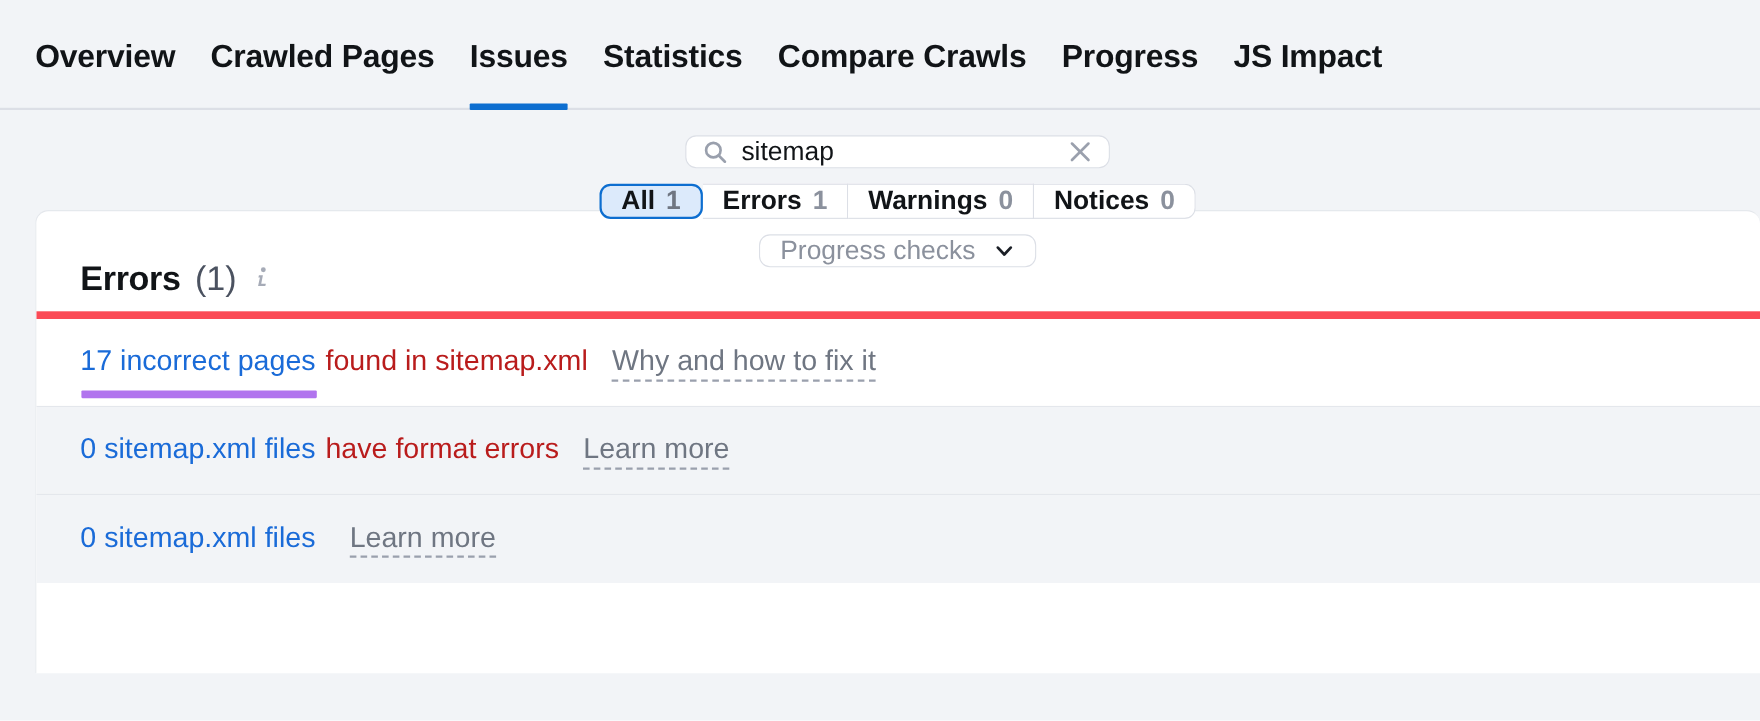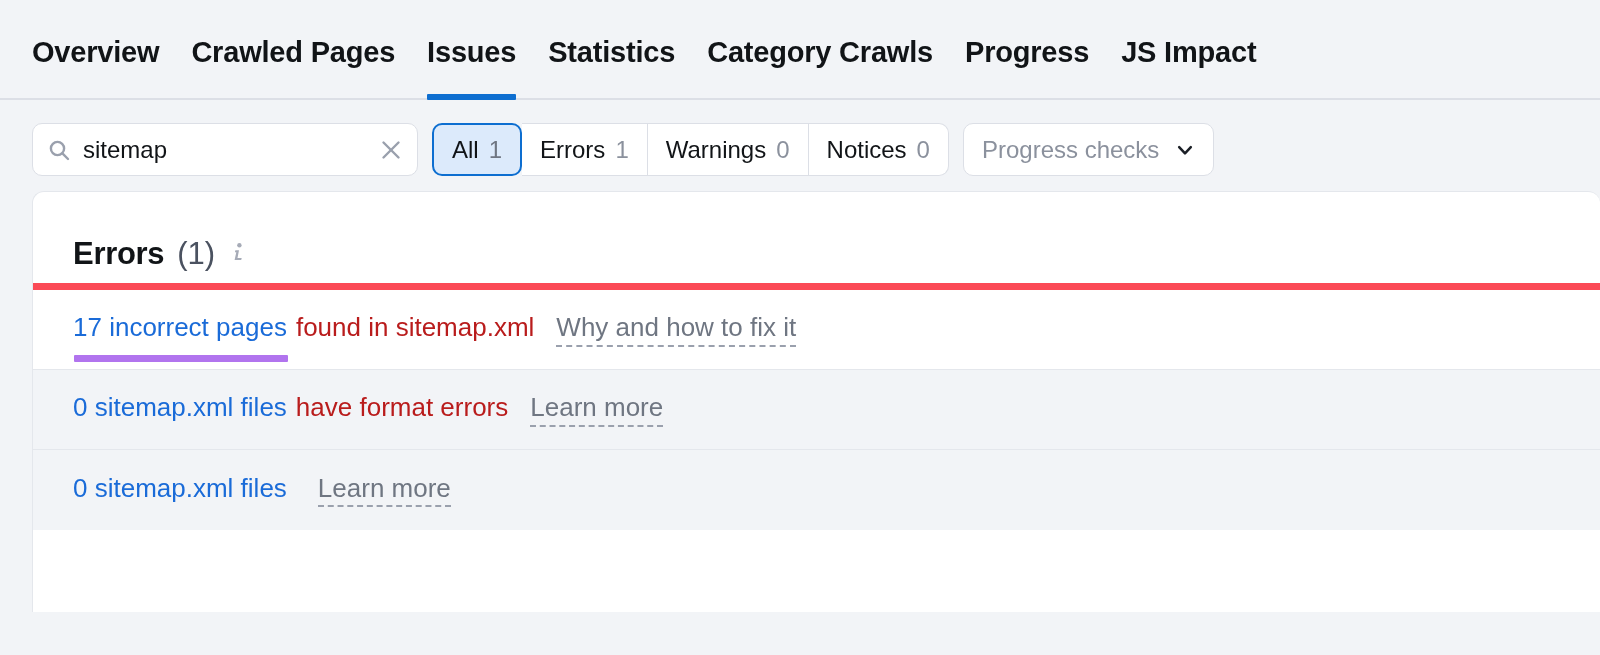--- a/index.html
+++ b/index.html
@@ -60,20 +60,21 @@
   }
 
   
   .filterbar {
     display: flex;
     align-items: center;
     padding: 23px 0 0 32px;
     gap: 14px;
     height: 76px;
     box-sizing: border-box;
+    flex-direction: column;
   }
 
   .searchbox {
     position: relative;
     width: 386px;
     height: 53px;
     box-sizing: border-box;
     background: #ffffff;
     border: 1px solid #dcdfe6;
     border-radius: 10px;
@@ -122,20 +123,21 @@
     gap: 10px;
     padding: 0 18px;
     background: #ffffff;
     border: 1px solid #dcdfe6;
     border-left-width: 0;
     box-sizing: border-box;
     font-size: 24px;
     color: #111417;
     cursor: pointer;
     white-space: nowrap;
+    font-weight: bold;
   }
   .seg:first-child {
     border-left-width: 1px;
     border-top-left-radius: 10px;
     border-bottom-left-radius: 10px;
   }
   .seg:last-child {
     border-top-right-radius: 10px;
     border-bottom-right-radius: 10px;
   }
@@ -269,21 +271,21 @@
 </style>
 </head>
 <body>
 
 <div class="tabbar">
   <div class="tabs" id="tab-list">
       <div class="tab"><span>Overview</span></div>
       <div class="tab"><span>Crawled Pages</span></div>
       <div class="tab active"><span>Issues</span><span class="tab-underline"></span></div>
       <div class="tab"><span>Statistics</span></div>
-      <div class="tab"><span>Category Crawls</span></div>
+      <div class="tab"><span>Compare Crawls</span></div>
       <div class="tab"><span>Progress</span></div>
       <div class="tab"><span>JS Impact</span></div>
     </div>
 </div>
 
 <div class="filterbar">
 
   <div class="searchbox">
     <svg class="search-icon" viewBox="0 0 24 24" fill="none" stroke="currentColor" stroke-width="2.4" stroke-linecap="round">
       <circle cx="10.5" cy="10.5" r="6.6"></circle>

